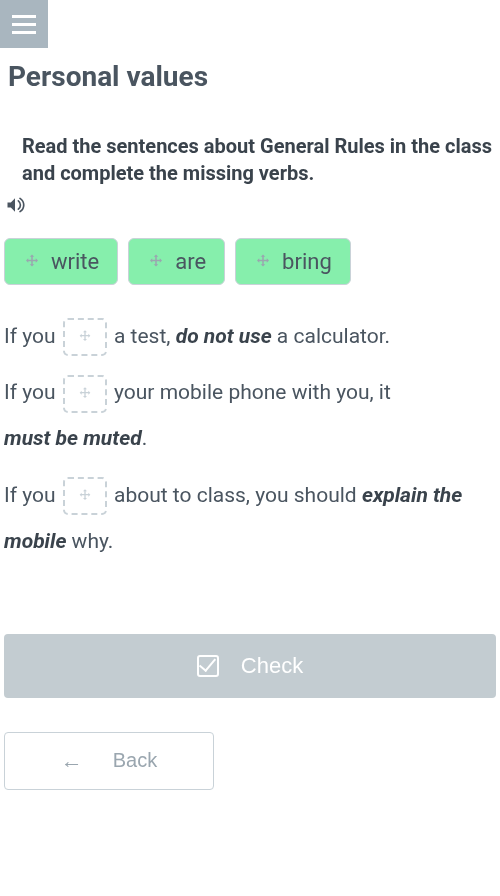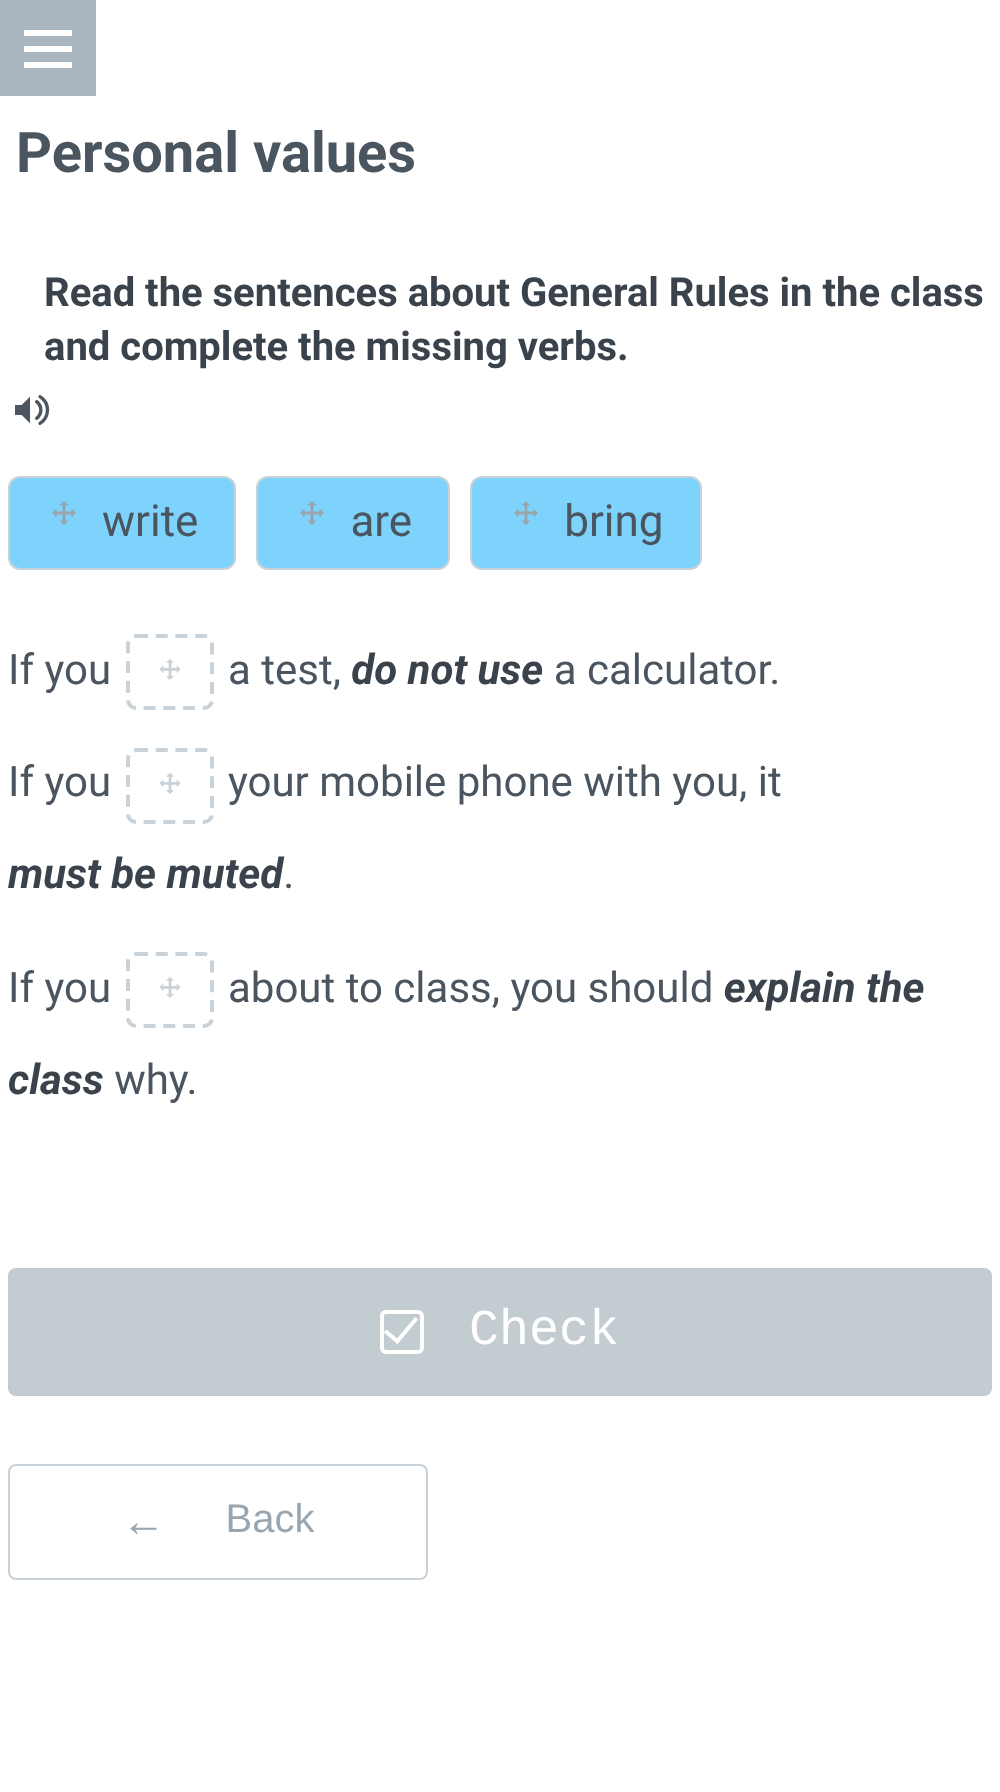--- a/index.html
+++ b/index.html
@@ -45,23 +45,24 @@
   }
   .audio-row { margin-top: 8px; }
   .audio-icon { color: #4a5560; font-size: 20px; }
   .chips {
     display: flex;
     gap: 10px;
     margin-top: 18px;
   }
   .chip {
     display: flex;
+    align-items: center;
     gap: 10px;
     border: 1px solid #c9d2d8;
-    background: #7dd3fc;
+    background: #86efac;
     border-radius: 6px;
     padding: 10px 18px;
     font-size: 22px;
     color: #4a5560;
     cursor: grab;
   }
   .chip-icon {
     width: 18px; height: 18px;
     color: #9aa6af;
     flex-shrink: 0;
@@ -83,27 +84,26 @@
   .dropzone svg { width: 16px; height: 16px; color: #c9d2d8; }
   .bold-italic { font-weight: 700; font-style: italic; color: #3a434c; }
   .check-btn {
     margin-top: 70px;
     width: 100%;
     height: 64px;
     background: #c3ccd1;
     color: #ffffff;
     border: none;
     border-radius: 4px;
-    font-size: 25px;
+    font-size: 22px;
     display: flex;
     align-items: center;
     justify-content: center;
     gap: 22px;
     cursor: pointer;
-    font-family: Liberation Mono, monospace;
   }
   .checkbox-icon {
     width: 22px; height: 22px;
     border: 2.5px solid #ffffff;
     border-radius: 3px;
     position: relative;
   }
   .checkbox-icon::after {
     content: "";
     position: absolute;
@@ -193,21 +193,21 @@
           <svg viewBox="0 0 24 24" fill="currentColor">
             <path d="M12 2l3 3h-2v4h4V7l3 3-3 3v-2h-4v4h2l-3 3-3-3h2v-4H7v2l-3-3 3-3v2h4V5H9l3-3z"></path>
           </svg>
         </span><span> your mobile phone with you, it </span><br><span class="bold-italic">must be muted</span><span>.</span>
     </div>
     <div class="sentence">
       <span>If you </span><span class="dropzone">
           <svg viewBox="0 0 24 24" fill="currentColor">
             <path d="M12 2l3 3h-2v4h4V7l3 3-3 3v-2h-4v4h2l-3 3-3-3h2v-4H7v2l-3-3 3-3v2h4V5H9l3-3z"></path>
           </svg>
-        </span><span> about to class, you should </span><span class="bold-italic">explain the</span><br><span class="bold-italic">class</span><span> why.</span>
+        </span><span> about to class, you should </span><span class="bold-italic">explain the</span><br><span class="bold-italic">mobile</span><span> why.</span>
     </div>
   </div>
 
   <button class="check-btn">
     <span class="checkbox-icon"></span>
     <span>Check</span>
   </button>
 
   <button class="back-btn">
     <span class="arrow-left">←</span>

